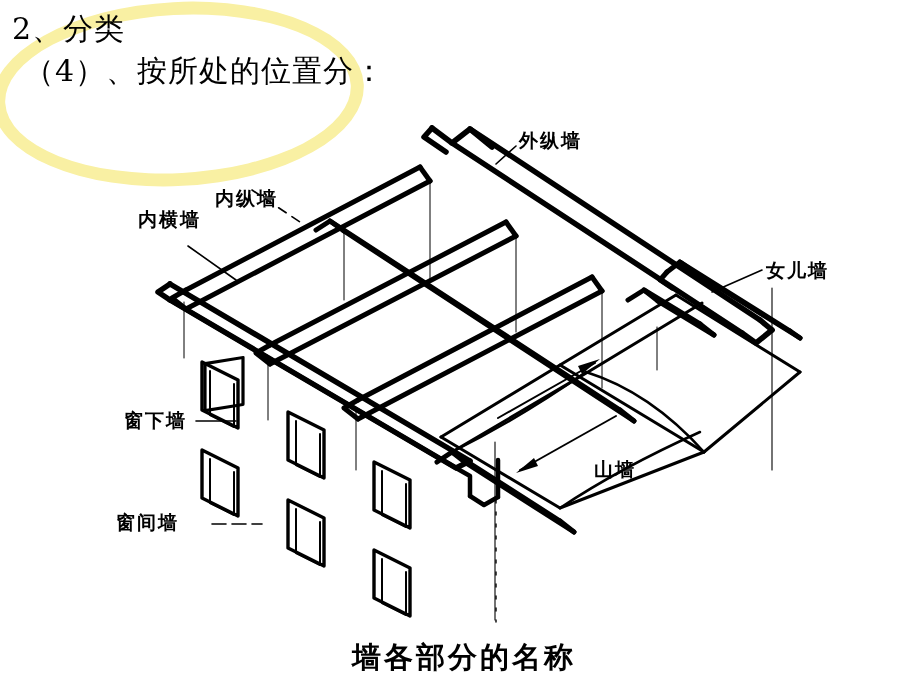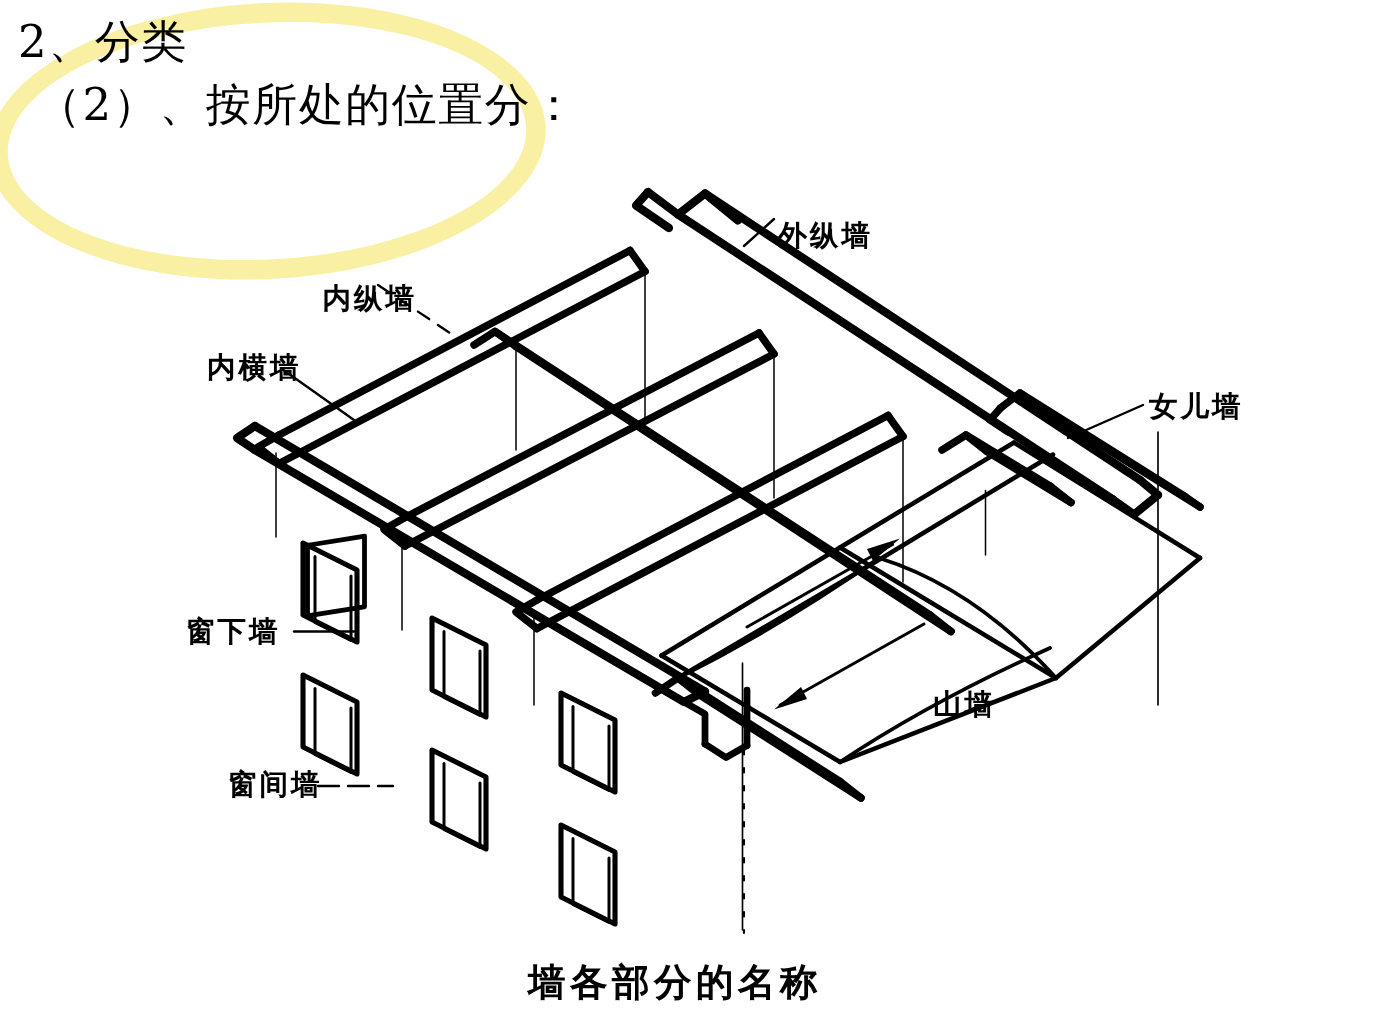--- a/index.html
+++ b/index.html
@@ -64,48 +64,48 @@
   .diagram-label {
     position: absolute;
     color: #000000;
     white-space: nowrap;
     font-weight: bold;
     font-size: 19px;
     font-family: "DejaVu Serif", "Liberation Serif", serif;
     letter-spacing: 2px;
   }
   #label-neizongqiang { left: 215px; top: 168px; margin-top: 18px; }
-  #label-neihengqiang { left: 138px; top: 232px; }
-  #label-waizongqiang { left: 519px; top: 128px; margin-top: 16px; }
+  #label-neihengqiang { left: 138px; top: 207px; }
+  #label-waizongqiang { left: 519px; top: 128px; }
   #label-nverqiang    { left: 766px; top: 258px; }
   #label-chuangxiaqiang { left: 100px; top: 408px; margin-left: 24px; }
-  #label-chuangjianqiang { left: 116px; top: 510px; margin-left: 36px; }
-  #label-shanqiang    { left: 622px; top: 457px; }
+  #label-chuangjianqiang { left: 116px; top: 510px; }
+  #label-shanqiang    { left: 594px; top: 457px; }
 
   #caption-text {
     position: absolute;
     left: 352px;
     top: 638px;
-    font-size: 25px;
+    font-size: 29px;
     font-weight: bold;
     letter-spacing: 3px;
     color: #000000;
     white-space: nowrap;
     font-family: "DejaVu Serif", "Liberation Serif", serif;
   }
 </style>
 </head>
 <body>
 
 <div id="slide">
 
   <div id="highlight-ellipse"></div>
 
   <div class="heading-line" id="title-line-1">2、分类</div>
-  <div class="heading-line" id="title-line-2">（2）、按所处的位置分：</div>
+  <div class="heading-line" id="title-line-2">（4）、按所处的位置分：</div>
 
   <div id="diagram-wrap">
     <svg id="diagram-svg" width="920" height="690" viewBox="0 0 920 690" xmlns="http://www.w3.org/2000/svg">
 
       <g fill="none" stroke="#000000" stroke-linecap="round" stroke-linejoin="round">
 
         <g stroke-width="1.1">
           <line x1="772" y1="288" x2="772" y2="470"></line>
           <line x1="495" y1="442" x2="495" y2="620"></line>
         </g>

